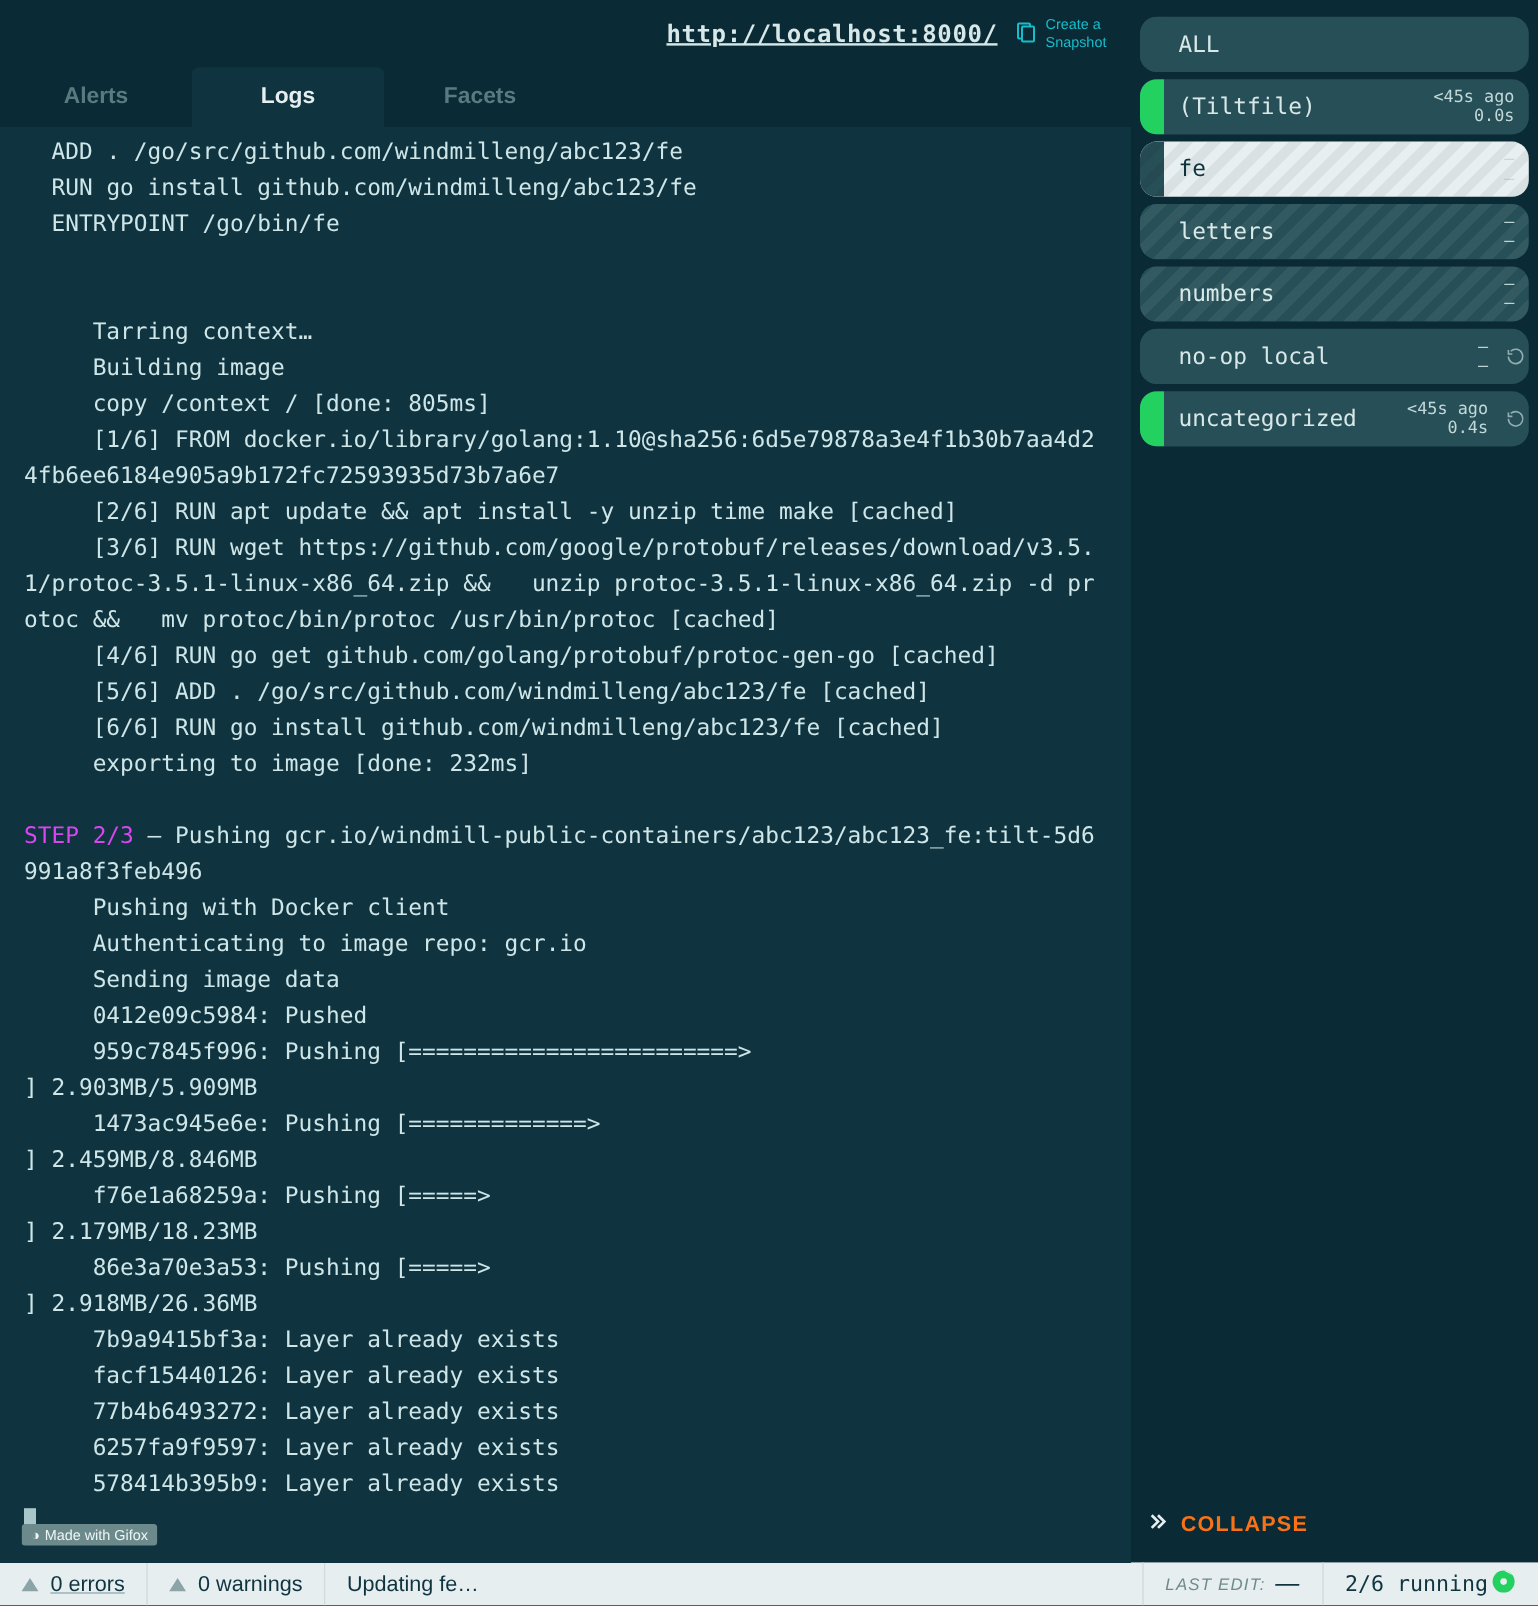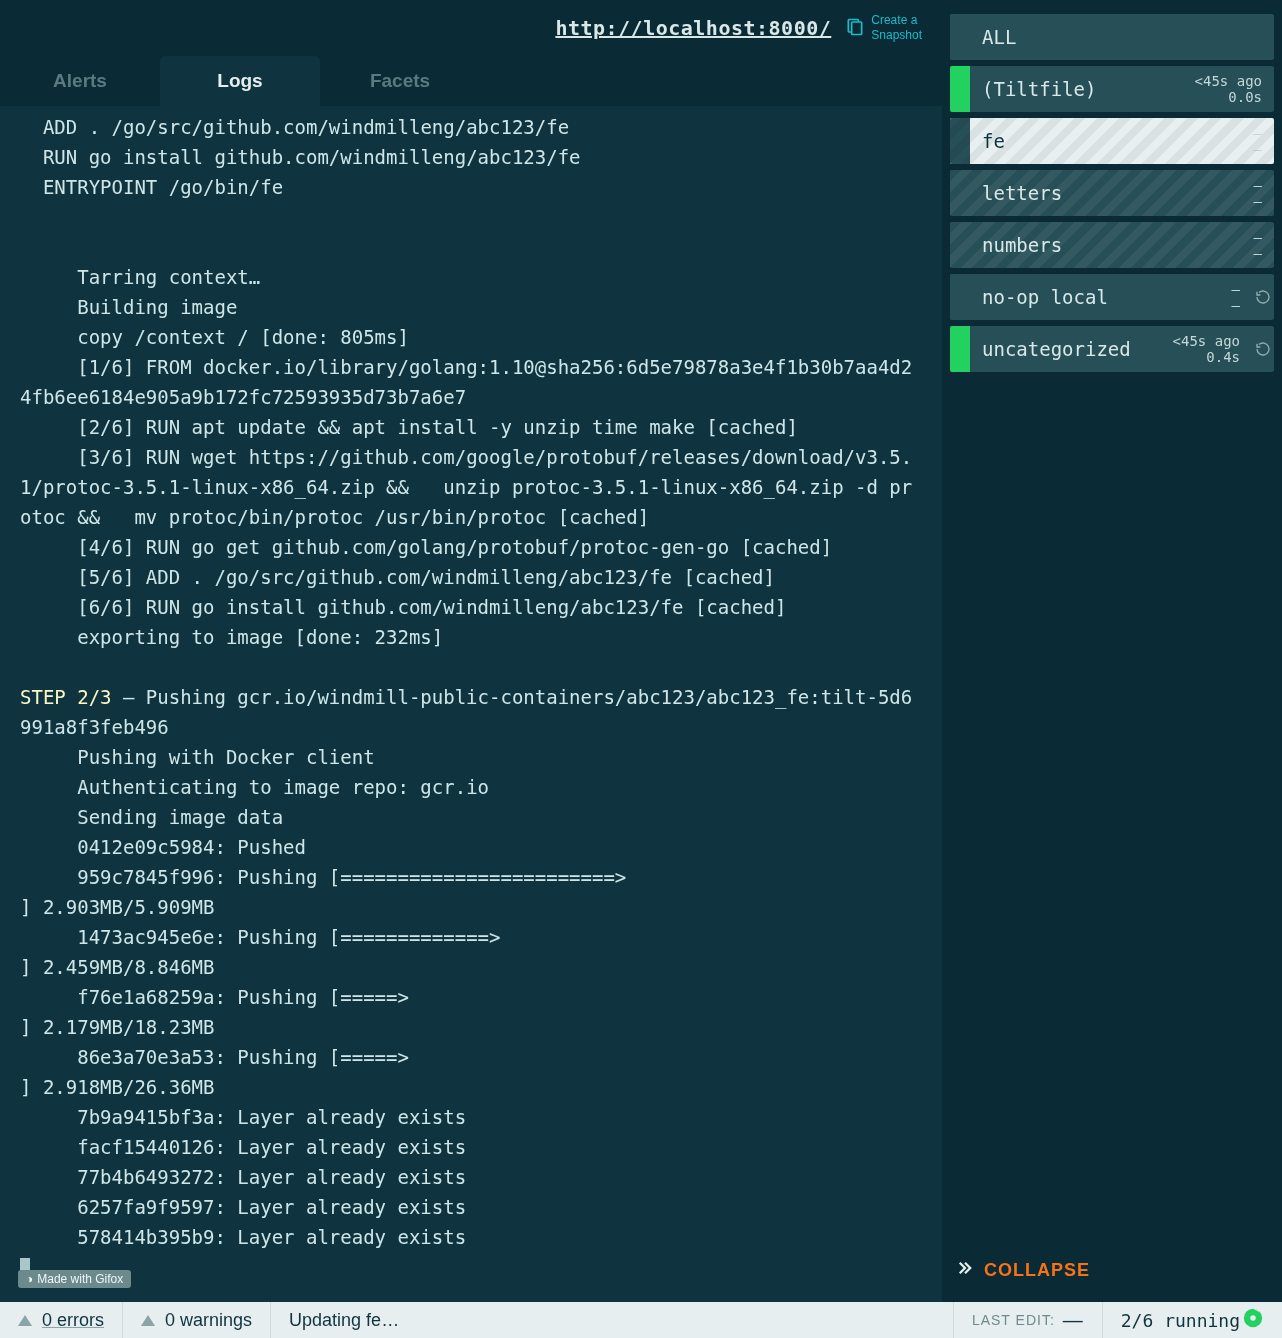--- a/index.html
+++ b/index.html
@@ -21,25 +21,25 @@
   .url-link { color:#d8e8e8; text-decoration: underline; font-size: 20px; font-weight: 600; letter-spacing: .5px;}
   .snapshot { display:flex; align-items:center; gap:6px; color:#16bdca; font-family: -apple-system, sans-serif; font-size:12px; font-weight:400; cursor:pointer; }
   .snapshot svg { width:20px; height:20px; }
 
   .tabs { display:flex; background:#0a2a35; }
   .tab { width:160px; text-align:center; padding: 14px 0; font-family: -apple-system, sans-serif; font-size:19px; font-weight:600; color:#5a7a80; cursor:pointer; }
   .tab.active { background:#0f3440; color:#e6eef0; border-radius: 6px 6px 0 0; }
 
   .log-area { flex:1; background:#0f3440; padding: 6px 20px 60px 20px; overflow:auto; font-size:19px; line-height:30px; white-space: pre-wrap; word-break: break-all; }
   .log-line { white-space: pre-wrap; }
-  .step-tag { color:#fef9c3; }
+  .step-tag { color:#d946ef; }
   .cursor-block { display:inline-block; width:10px; height:22px; background:#a9c6c9; margin-left: 0px; vertical-align:middle;}
 
   
-  .res-row { display:flex; align-items:center; height:46px; margin-bottom:6px; border-radius:2px; background:#274f57; cursor:pointer; position:relative; overflow:hidden;}
+  .res-row { display:flex; align-items:center; height:46px; margin-bottom:6px; border-radius:14px; background:#274f57; cursor:pointer; position:relative; overflow:hidden;}
   .res-bar { width:20px; height:100%; background:#274f57; }
   .res-bar.green { background:#23d160; }
   .res-bar.dim { background:#274f57; }
   .res-body { flex:1; display:flex; align-items:center; justify-content:space-between; padding: 0 12px; }
   .res-name { font-size:19px; color:#d8e8e8; }
   .res-meta { text-align:right; font-size:14px; line-height:16px; color:#c2d8d8; }
   .res-row.selected { background:#e7eff0; }
   .res-row.selected .res-name, .res-row.selected .res-meta { color:#0f3440; }
   .res-row.selected::before {
     content:""; position:absolute; inset:0;
@@ -179,21 +179,21 @@
     <span class="tri"></span>
     <span style="text-decoration:underline; text-decoration-color:#8aa4a7;">0 errors</span>
   </div>
   <div class="status-cell">
     <span class="tri"></span>
     <span>0 warnings</span>
   </div>
   <div class="status-cell stretch">
     <span>Updating fe…</span>
   </div>
-  <div class="status-cell" style="gap:8px; color:#6f8a8d; font-size:14px; letter-spacing:1px;">
+  <div class="status-cell" style="gap:8px; color:#6f8a8d; font-size:14px; letter-spacing:1px;font-style:italic;">
     <span>LAST EDIT:</span>
     <span style="font-size:20px; color:#0f3440;">—</span>
   </div>
   <div class="status-cell right" style="border-right:none; font-family:'Menlo',monospace;">
     <span>2/6 running</span>
     <span>
       <svg class="running-icon" viewBox="0 0 24 24">
           <circle cx="12" cy="12" r="10" fill="#23d160"></circle>
           <path d="M12 2 a10 10 0 0 1 8 4" fill="#e6eef0"></path>
           <circle cx="12" cy="12" r="3" fill="#e6eef0"></circle>

